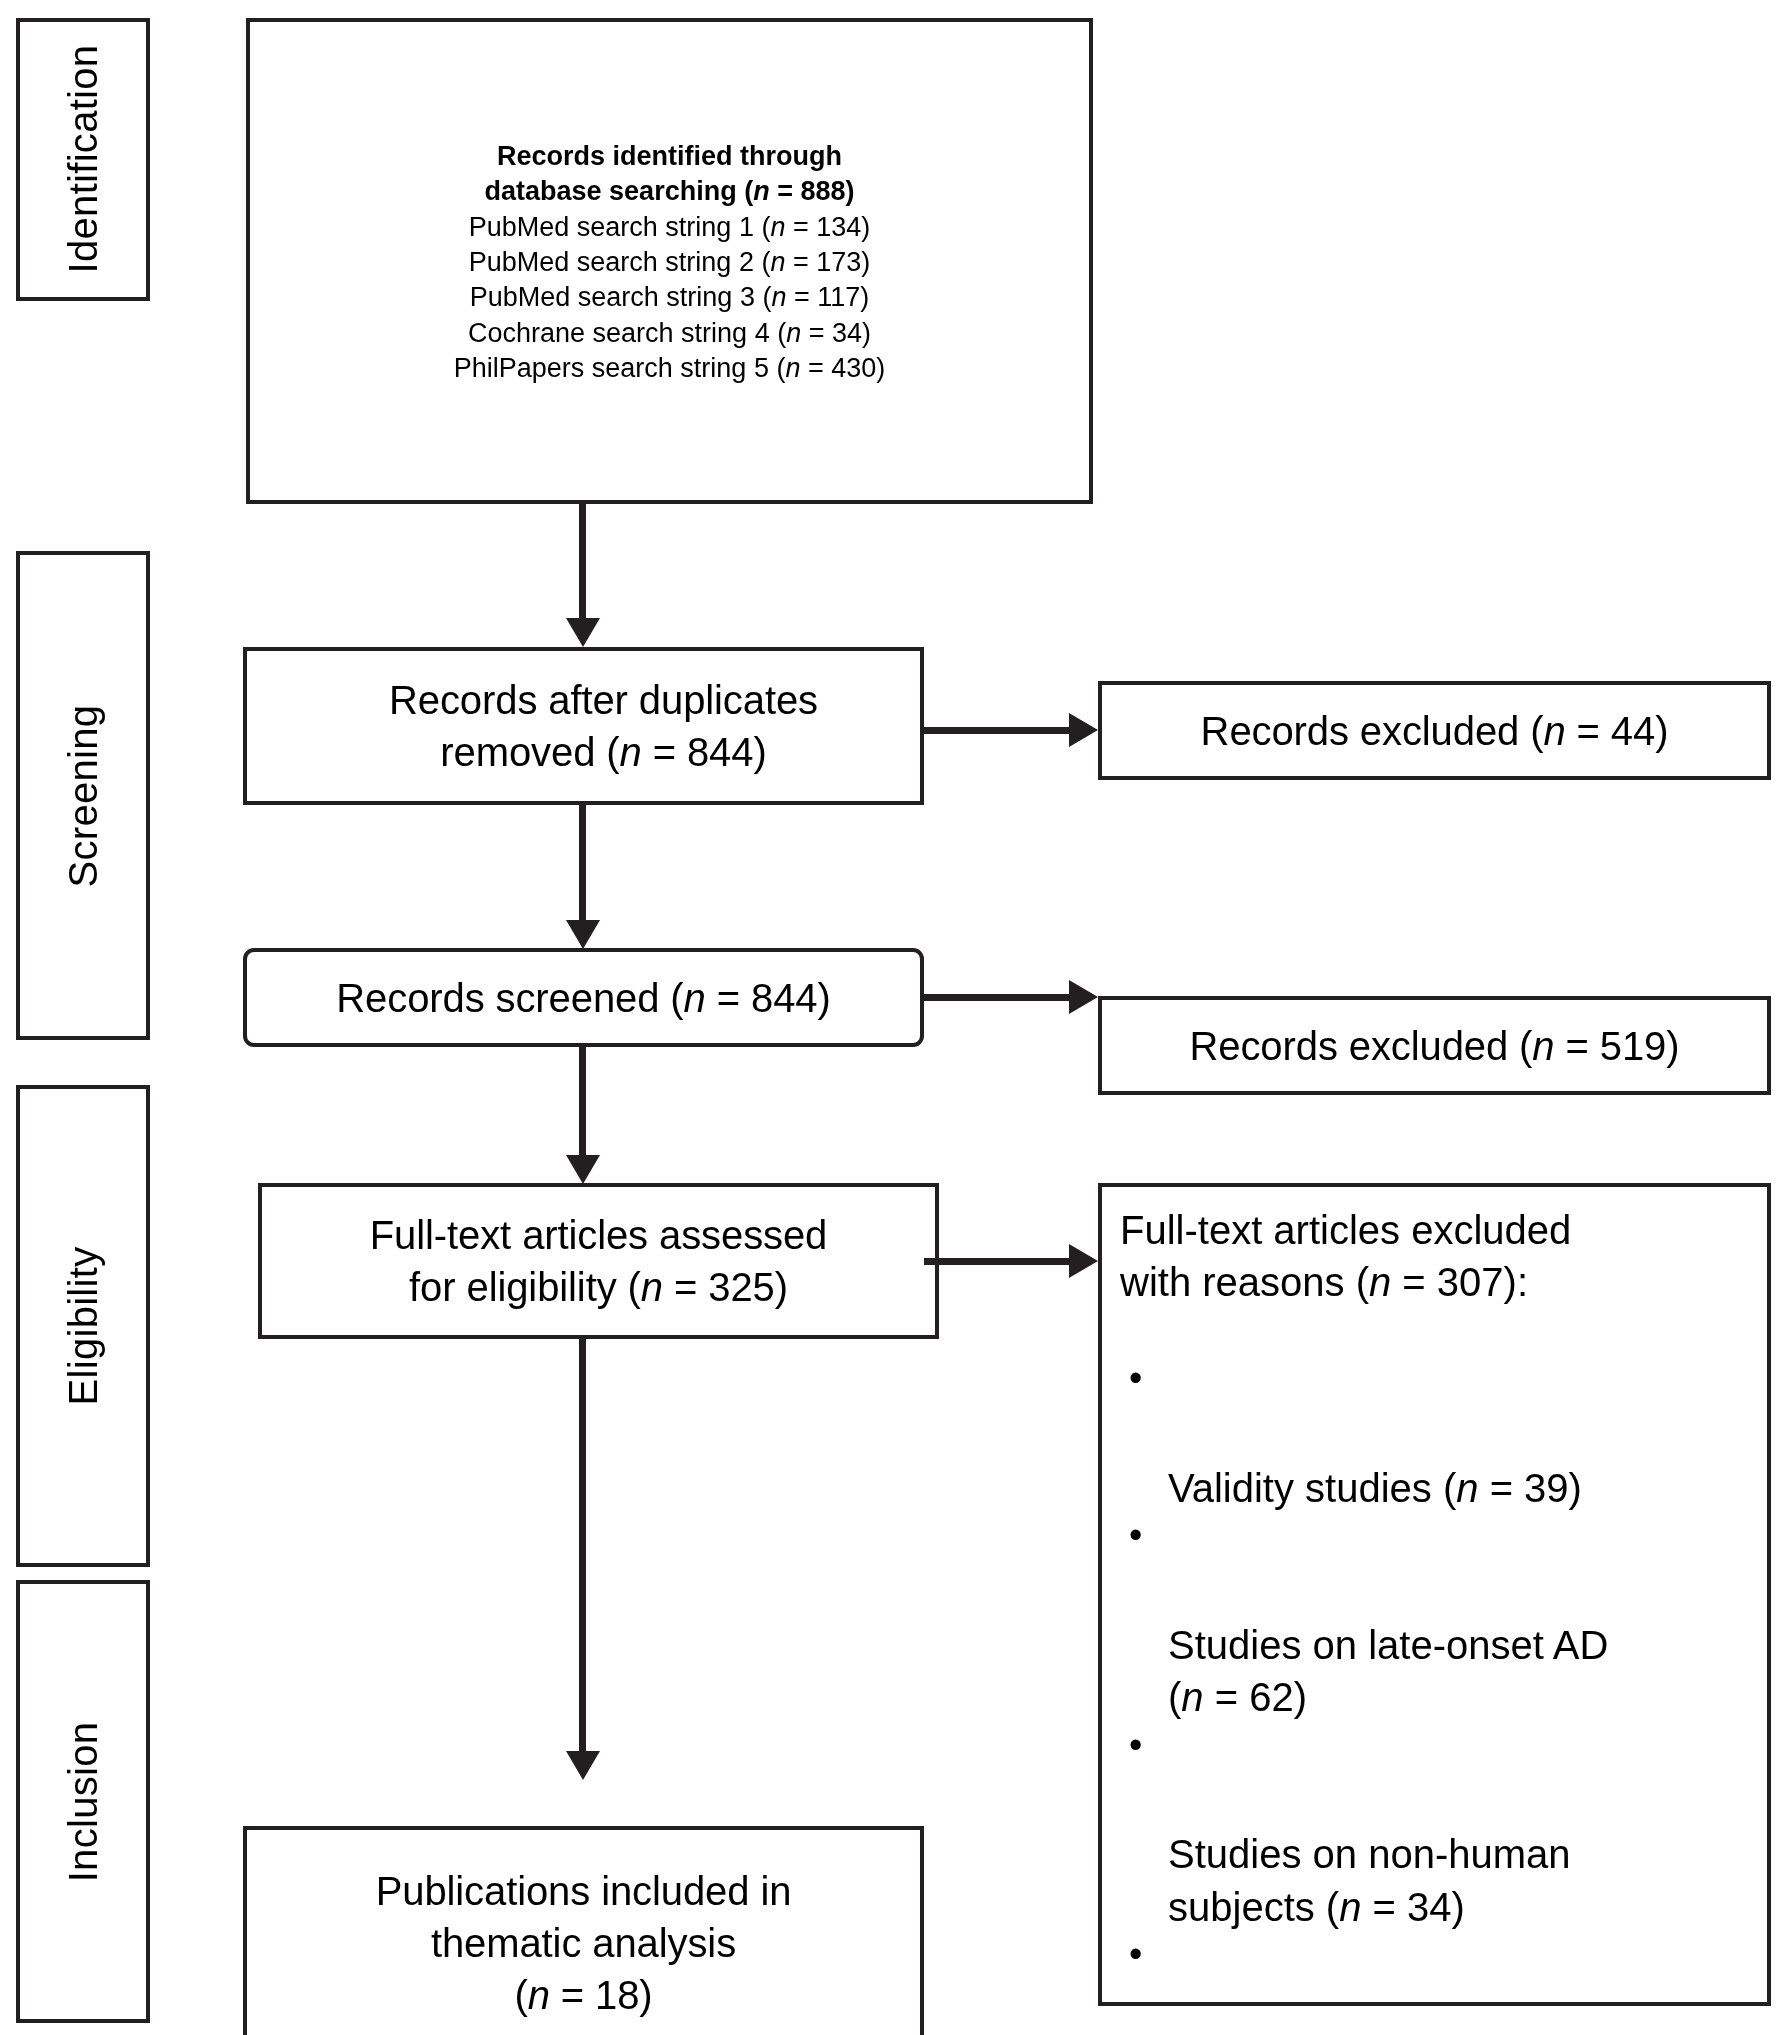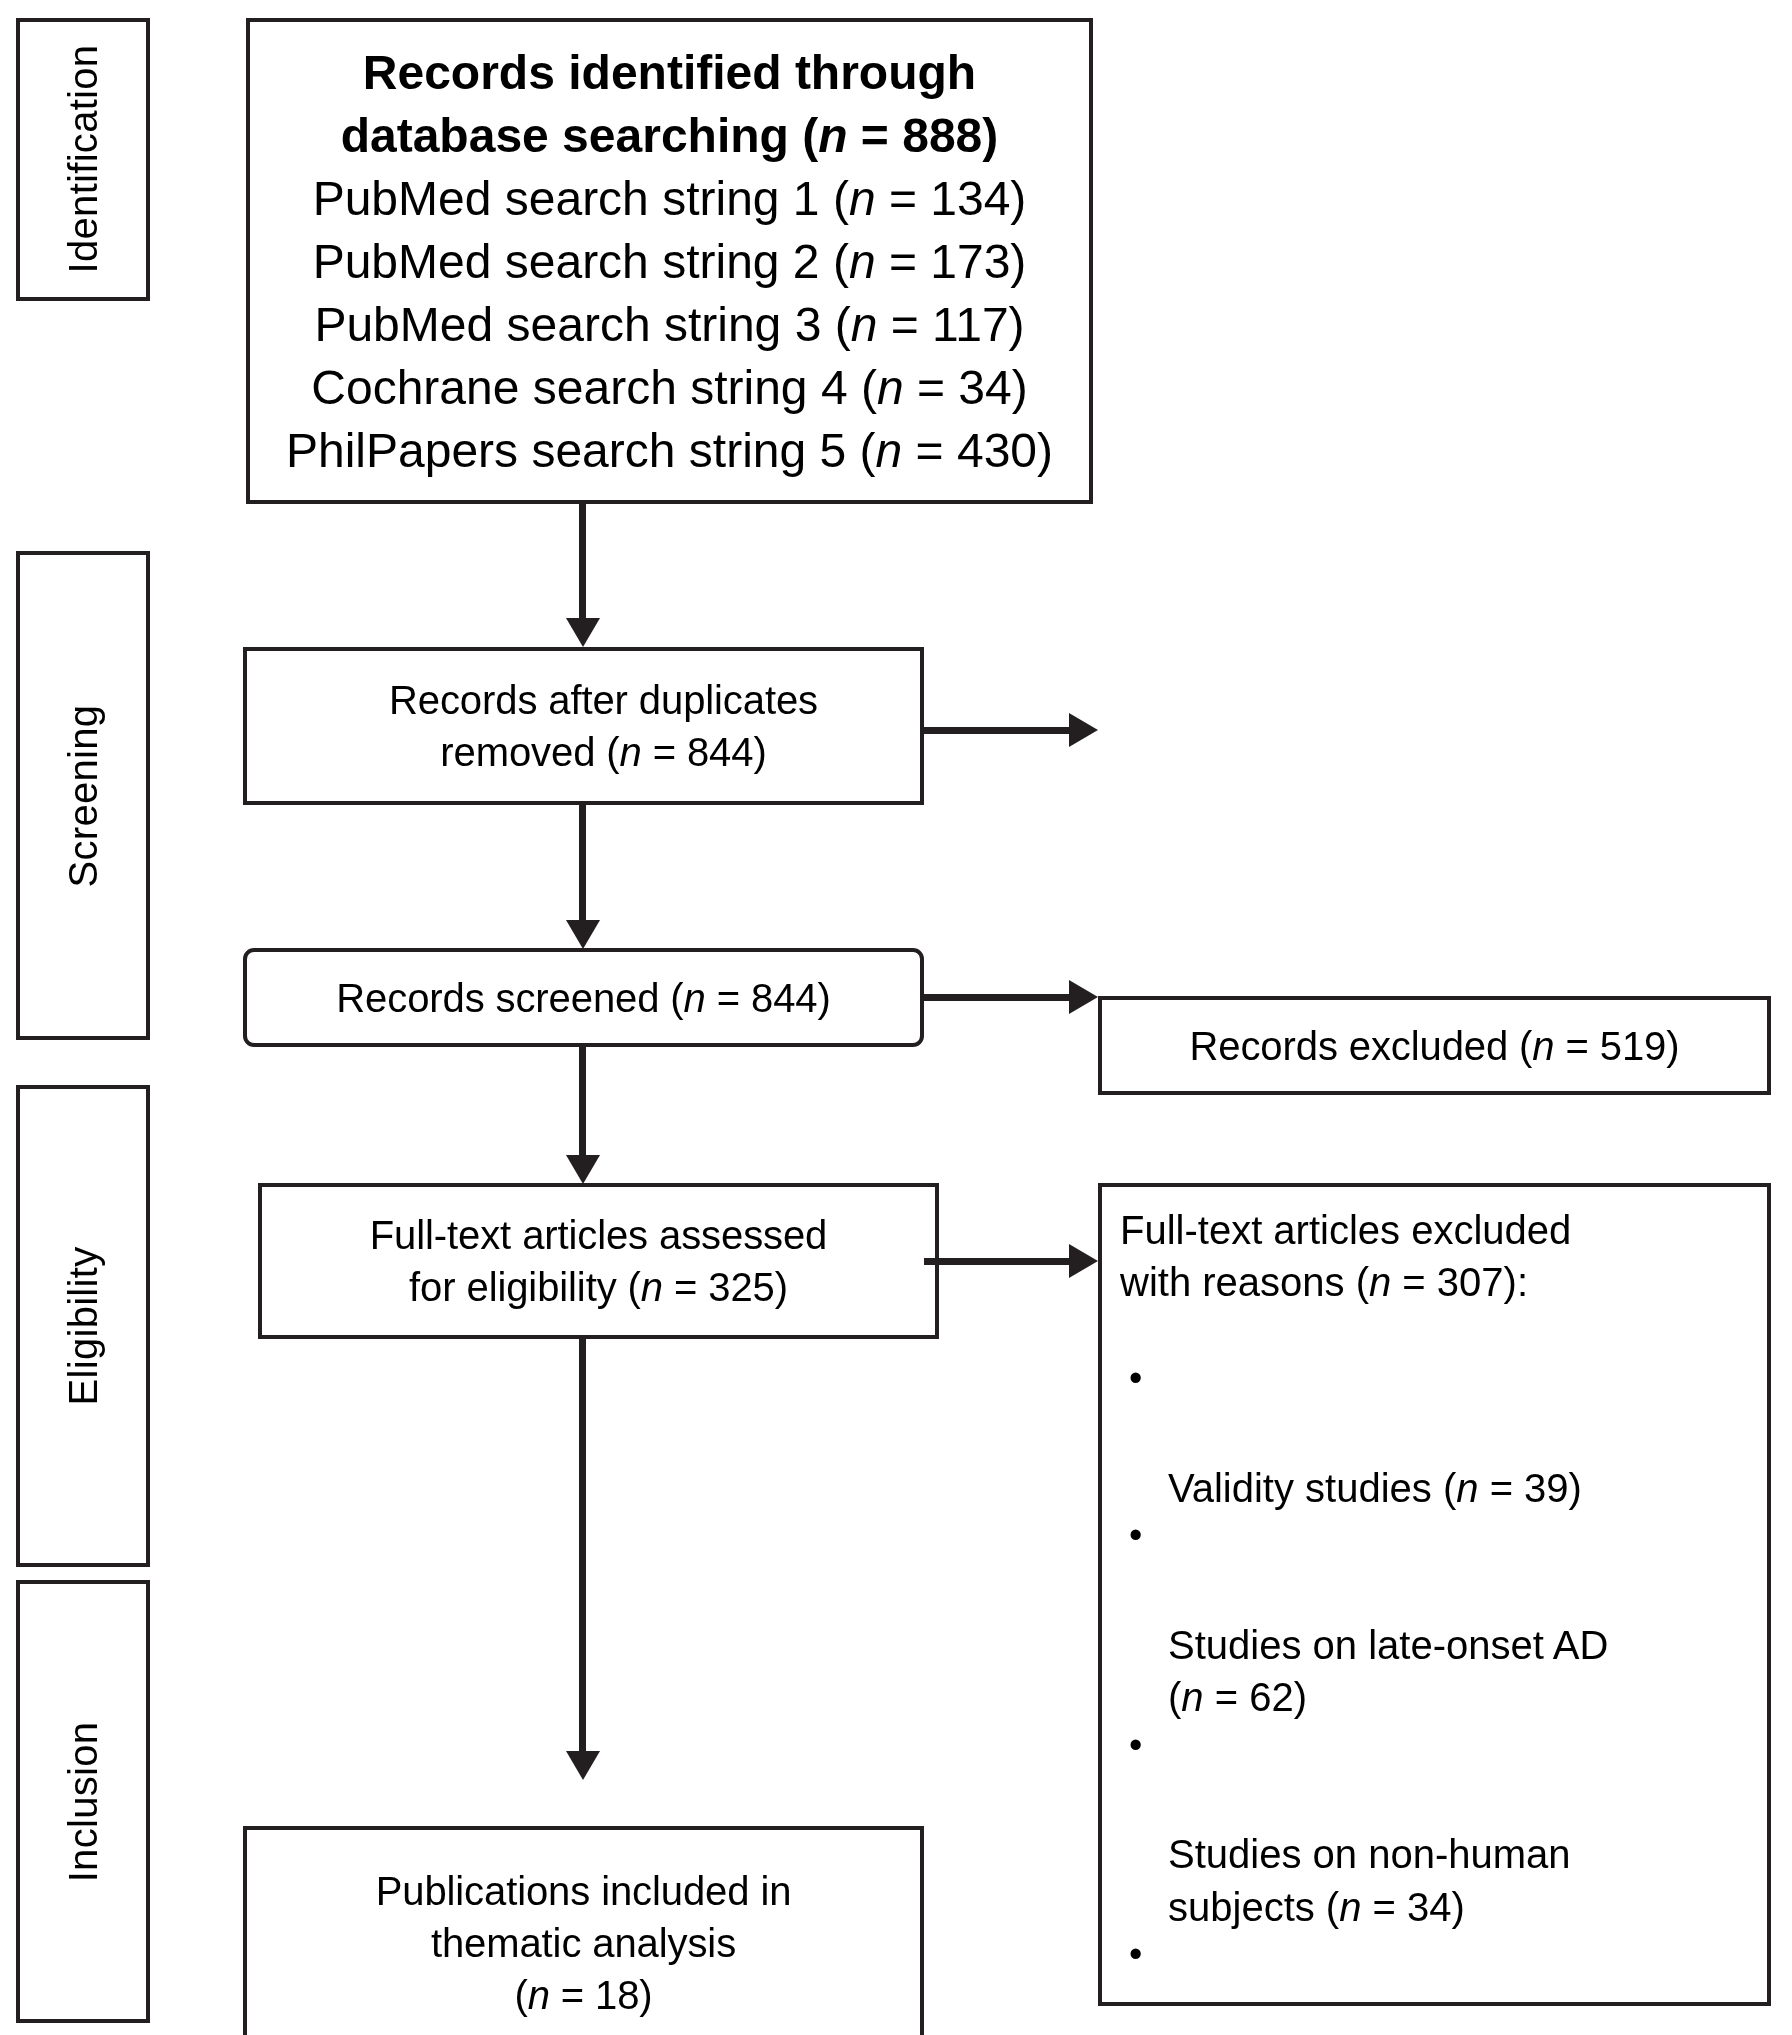--- a/index.html
+++ b/index.html
@@ -53,21 +53,21 @@
     white-space: nowrap;
     font-size: 40px;
     line-height: 1;
     letter-spacing: 0.3px;
   }
 
   
   .ident-body {
     display: block;
     padding: 6.5px 14.3px 2.6px 14.3px;
-    font-size: 48px;
+    font-size: 27px;
     line-height: 1.31;
     text-align: center;
   }
   .ident-body .hl { font-weight: bold; }
   .ident-body .ln { display: block; white-space: pre; }
 
   
   .reasons {
     align-items: flex-start;
     justify-content: flex-end;
@@ -162,20 +162,23 @@
   <div class="arrow-down" style="left:566px; top:618px;"></div>
 
   <div class="box" style="left:243px; top:647px; width:681px; height:158px;padding-left:40px;">
     <span class="txt">Records after duplicates
 removed (<em class="nvar">n</em> = 844)</span>
   </div>
 
   <div class="hline" style="left:924px; top:727px; width:146px; height:7.2px;"></div>
   <div class="arrow-right" style="left:1069px; top:713px;"></div>
 
+  <div class="box" style="left:1098px; top:681px; width:673px; height:99px;">
+    <span class="txt">Records excluded (<em class="nvar">n</em> = 44)</span>
+  </div>
 
   <div class="vline" style="left:579px; top:805px; width:7.2px; height:116px;"></div>
   <div class="arrow-down" style="left:566px; top:920px;"></div>
 
   <div class="box" style="left:243px; top:948px; width:681px; height:99px;border-radius:11px;">
     <span class="txt">Records screened (<em class="nvar">n</em> = 844)</span>
   </div>
 
   <div class="hline" style="left:924px; top:994px; width:146px; height:7.2px;"></div>
   <div class="arrow-right" style="left:1069px; top:980px;"></div>

